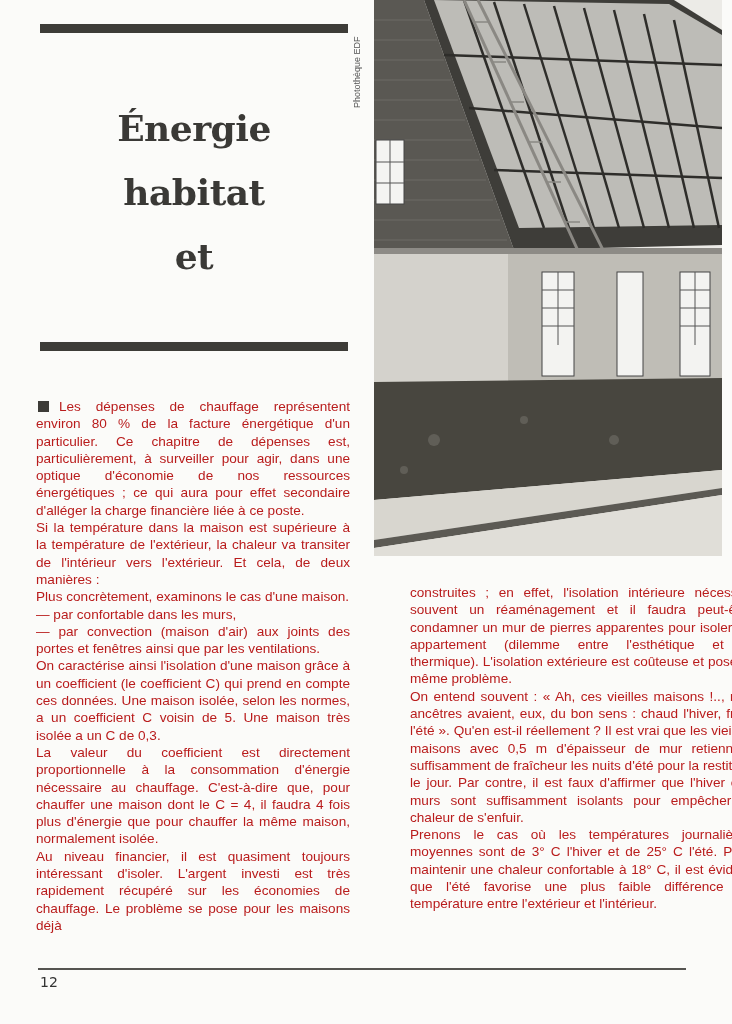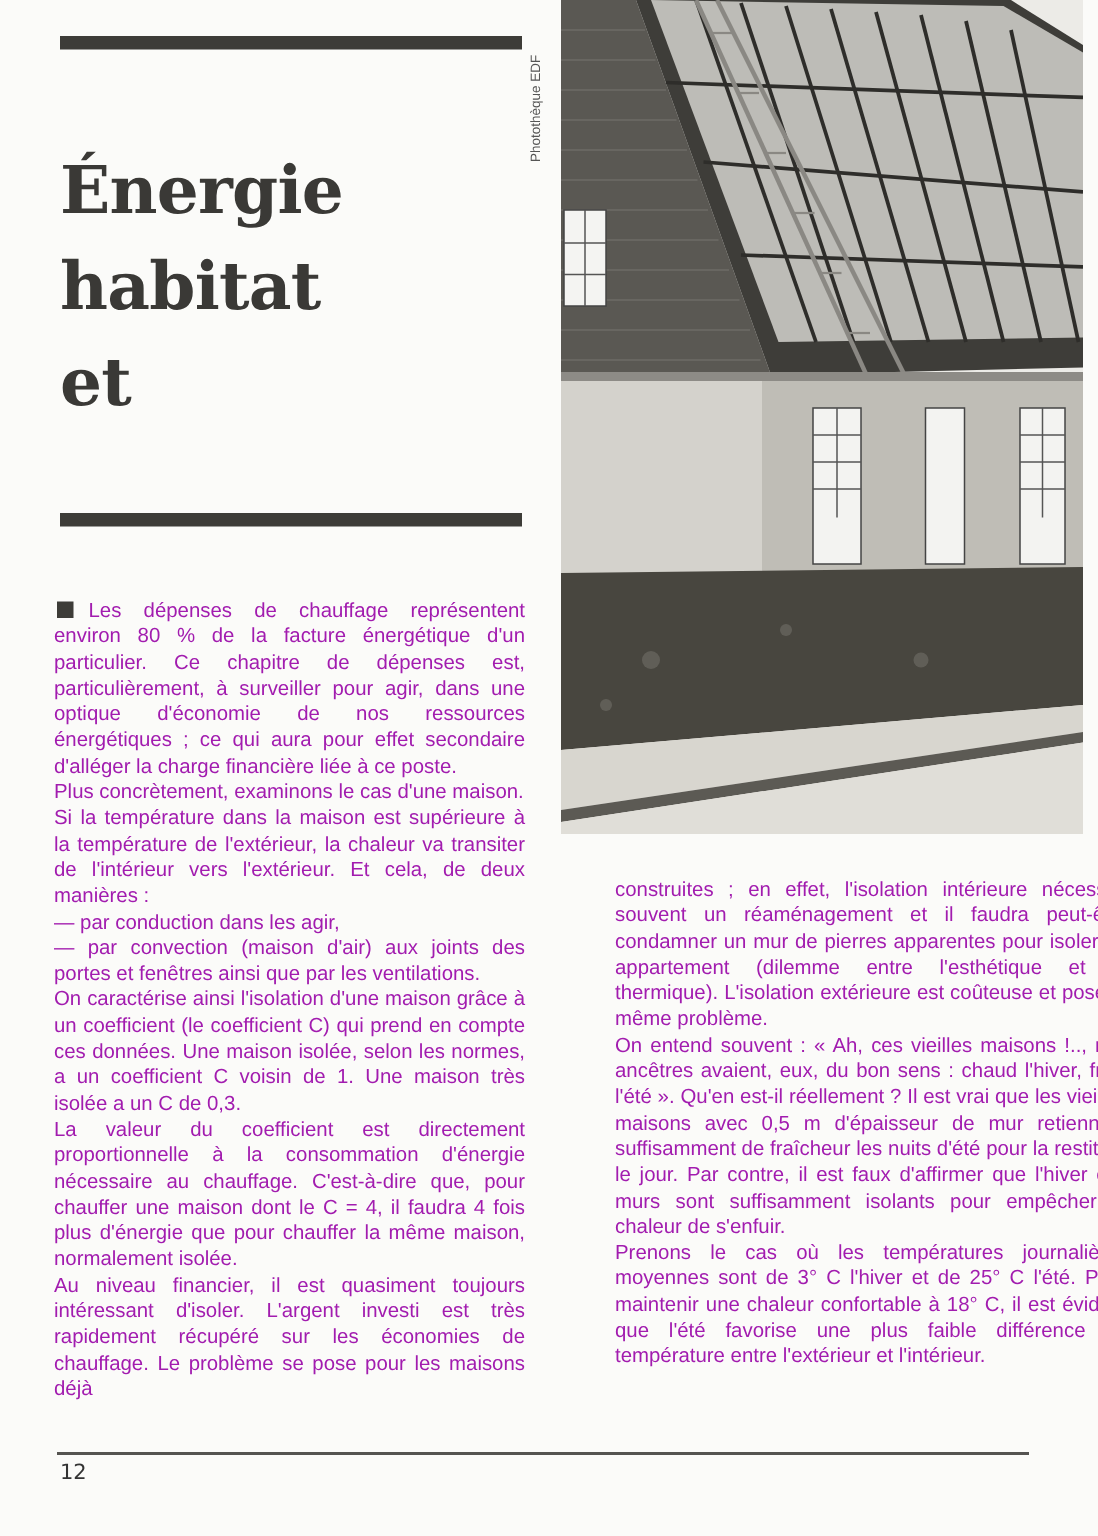--- a/index.html
+++ b/index.html
@@ -10,45 +10,45 @@
     color:#2e2e2c;
   }
   .page { position:absolute; inset:0; }
   .rule-thick {
     position:absolute; background:#3d3c38; height:9px;
   }
   #rule-top { left:40px; top:24px; width:308px; }
   #rule-bottom { left:40px; top:342px; width:308px; }
   .title {
     position:absolute; left:40px; width:308px; top:96px;
-    text-align:left;
+    text-align:center;
     font-family:"DejaVu Serif", serif;
     font-weight:bold;
-    font-size:44px;
+    font-size:36px;
     line-height:64px;
     color:#3a3936;
     letter-spacing:-0.5px;
   }
   .title div { margin:0; }
   .credit {
     position:absolute; left:352px; top:16px; width:20px; height:92px;
     writing-mode:vertical-rl; transform:rotate(180deg);
     font-size:9px; color:#555; text-align:left;
     font-family:"Liberation Sans", sans-serif;
   }
   .photo {
     position:absolute; left:374px; top:0; width:348px; height:556px;
     overflow:hidden; background:#cfcdc8;
   }
   .col {
     position:absolute;
     font-size:13.6px;
     line-height:17.3px;
     text-align:justify;
-    color:#a21caf;
+    color:#b91c1c;
     hyphens:manual;
   }
   #col-left { left:36px; top:398px; width:314px; }
   #col-right { left:374px; top:584px; width:342px;margin-left:36px; }
   .col p { margin:0; }
   .bullet {
     display:inline-block; width:11px; height:11px; background:#3d3c38;
     margin-right:10px; vertical-align:-1px; margin-left:2px;
   }
   .rule-thin {
@@ -165,25 +165,25 @@
       </g>
 
       <polygon points="0,500 348,470 348,488 0,540" fill="#d8d6cf"></polygon>
       <polygon points="0,540 348,488 348,495 0,548" fill="#5c5a54"></polygon>
       <polygon points="0,548 348,495 348,556 0,556" fill="#e0ded8"></polygon>
     </svg>
   </div>
 
   <div class="col" id="col-left">
     <p><span class="bullet"></span><span>Les dépenses de chauffage représentent environ 80 % de la facture énergétique d'un particulier. Ce chapitre de dépenses est, particulièrement, à surveiller pour agir, dans une optique d'économie de nos ressources énergétiques ; ce qui aura pour effet secondaire d'alléger la charge financière liée à ce poste.</span></p>
+    <p>Si la température dans la maison est supérieure à la température de l'extérieur, la chaleur va transiter de l'intérieur vers l'extérieur. Et cela, de deux manières :</p>
     <p>Plus concrètement, examinons le cas d'une maison.</p>
-    <p>Si la température dans la maison est supérieure à la température de l'extérieur, la chaleur va transiter de l'intérieur vers l'extérieur. Et cela, de deux manières :</p>
-    <p>— par conduction dans les agir,</p>
+    <p>— par confortable dans les murs,</p>
     <p>— par convection (maison d'air) aux joints des portes et fenêtres ainsi que par les ventilations.</p>
-    <p>On caractérise ainsi l'isolation d'une maison grâce à un coefficient (le coefficient C) qui prend en compte ces données. Une maison isolée, selon les normes, a un coefficient C voisin de 1. Une maison très isolée a un C de 0,3.</p>
+    <p>On caractérise ainsi l'isolation d'une maison grâce à un coefficient (le coefficient C) qui prend en compte ces données. Une maison isolée, selon les normes, a un coefficient C voisin de 5. Une maison très isolée a un C de 0,3.</p>
     <p>La valeur du coefficient est directement proportionnelle à la consommation d'énergie nécessaire au chauffage. C'est-à-dire que, pour chauffer une maison dont le C = 4, il faudra 4 fois plus d'énergie que pour chauffer la même maison, normalement isolée.</p>
     <p>Au niveau financier, il est quasiment toujours intéressant d'isoler. L'argent investi est très rapidement récupéré sur les économies de chauffage. Le problème se pose pour les maisons déjà</p>
   </div>
 
   <div class="col" id="col-right">
     <p>construites ; en effet, l'isolation intérieure nécessite souvent un réaménagement et il faudra peut-être condamner un mur de pierres apparentes pour isoler un appartement (dilemme entre l'esthétique et le thermique). L'isolation extérieure est coûteuse et pose le même problème.</p>
     <p>On entend souvent : « Ah, ces vieilles maisons !.., nos ancêtres avaient, eux, du bon sens : chaud l'hiver, frais l'été ». Qu'en est-il réellement ? Il est vrai que les vieilles maisons avec 0,5 m d'épaisseur de mur retiennent suffisamment de fraîcheur les nuits d'été pour la restituer le jour. Par contre, il est faux d'affirmer que l'hiver ces murs sont suffisamment isolants pour empêcher la chaleur de s'enfuir.</p>
     <p>Prenons le cas où les températures journalières moyennes sont de 3° C l'hiver et de 25° C l'été. Pour maintenir une chaleur confortable à 18° C, il est évident que l'été favorise une plus faible différence de température entre l'extérieur et l'intérieur.</p>
   </div>
 

